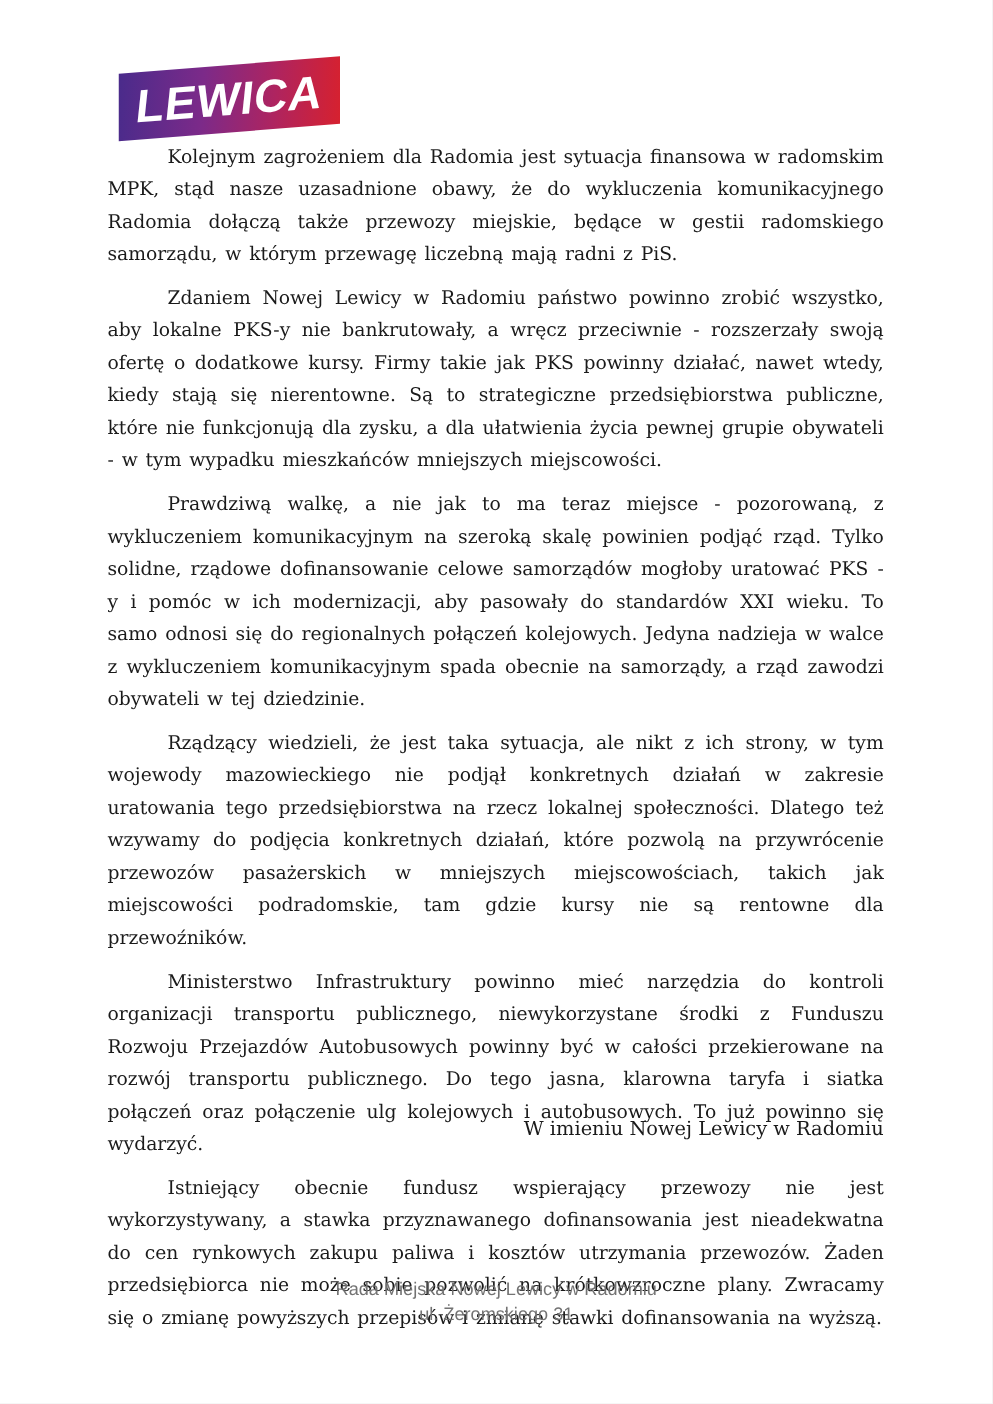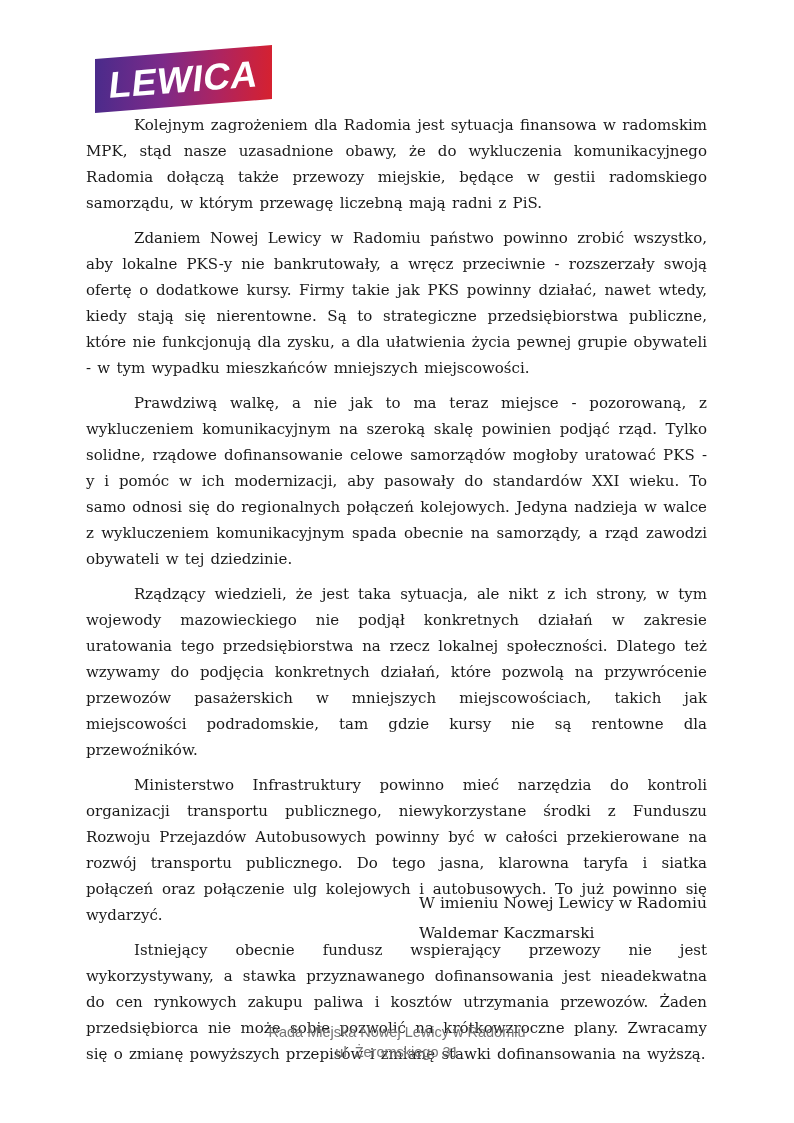--- a/index.html
+++ b/index.html
@@ -41,21 +41,21 @@
     font-size:15px;
     line-height:26px;
     text-align:justify;
     text-indent:48px;
     word-spacing:1.5px;
   }
   
   .signature{
     position:absolute;
     right:87px;top:888px;
-    text-align:left;
+    text-align:center;
     font-size:15.5px;
     line-height:30px;
   }
   .signature .sig-role{font-style:italic;}
   
   .footer{
     position:absolute;
     left:0;top:1022px;
     width:794px;
     text-align:center;
@@ -78,21 +78,20 @@
     <p>Kolejnym zagrożeniem dla Radomia jest sytuacja finansowa w radomskim MPK, stąd nasze uzasadnione obawy, że do wykluczenia komunikacyjnego Radomia dołączą także przewozy miejskie, będące w gestii radomskiego samorządu, w którym przewagę liczebną mają radni z PiS.</p>
     <p>Zdaniem Nowej Lewicy w Radomiu państwo powinno zrobić wszystko, aby lokalne PKS-y nie bankrutowały, a wręcz przeciwnie - rozszerzały swoją ofertę o dodatkowe kursy. Firmy takie jak PKS powinny działać, nawet wtedy, kiedy stają się nierentowne. Są to strategiczne przedsiębiorstwa publiczne, które nie funkcjonują dla zysku, a dla ułatwienia życia pewnej grupie obywateli - w tym wypadku mieszkańców mniejszych miejscowości.</p>
     <p>Prawdziwą walkę, a nie jak to ma teraz miejsce - pozorowaną, z wykluczeniem komunikacyjnym na szeroką skalę powinien podjąć rząd. Tylko solidne, rządowe dofinansowanie celowe samorządów mogłoby uratować PKS -y i pomóc w ich modernizacji, aby pasowały do standardów XXI wieku. To samo odnosi się do regionalnych połączeń kolejowych. Jedyna nadzieja w walce z wykluczeniem komunikacyjnym spada obecnie na samorządy, a rząd zawodzi obywateli w tej dziedzinie.</p>
     <p>Rządzący wiedzieli, że jest taka sytuacja, ale nikt z ich strony, w tym wojewody mazowieckiego nie podjął konkretnych działań w zakresie uratowania tego przedsiębiorstwa na rzecz lokalnej społeczności. Dlatego też wzywamy do podjęcia konkretnych działań, które pozwolą na przywrócenie przewozów pasażerskich w mniejszych miejscowościach, takich jak miejscowości podradomskie, tam gdzie kursy nie są rentowne dla przewoźników.</p>
     <p>Ministerstwo Infrastruktury powinno mieć narzędzia do kontroli organizacji transportu publicznego, niewykorzystane środki z Funduszu Rozwoju Przejazdów Autobusowych powinny być w całości przekierowane na rozwój transportu publicznego. Do tego jasna, klarowna taryfa i siatka połączeń oraz połączenie ulg kolejowych i autobusowych. To już powinno się wydarzyć.</p>
     <p>Istniejący obecnie fundusz wspierający przewozy nie jest wykorzystywany, a stawka przyznawanego dofinansowania jest nieadekwatna do cen rynkowych zakupu paliwa i kosztów utrzymania przewozów. Żaden przedsiębiorca nie może sobie pozwolić na krótkowzroczne plany. Zwracamy się o zmianę powyższych przepisów i zmianę stawki dofinansowania na wyższą.</p>
   </div>
 
   <div class="signature">
     <div class="sig-onbehalf">W imieniu Nowej Lewicy w Radomiu</div>
-    <div class="sig-name">Waldemar Kaczmarski</div>
   </div>
 
   <div class="footer">
     <div>Rada Miejska Nowej Lewicy w Radomiu</div>
     <div>ul. Żeromskiego 31</div>
   </div>
 
 </div>
 
 </body></html>

